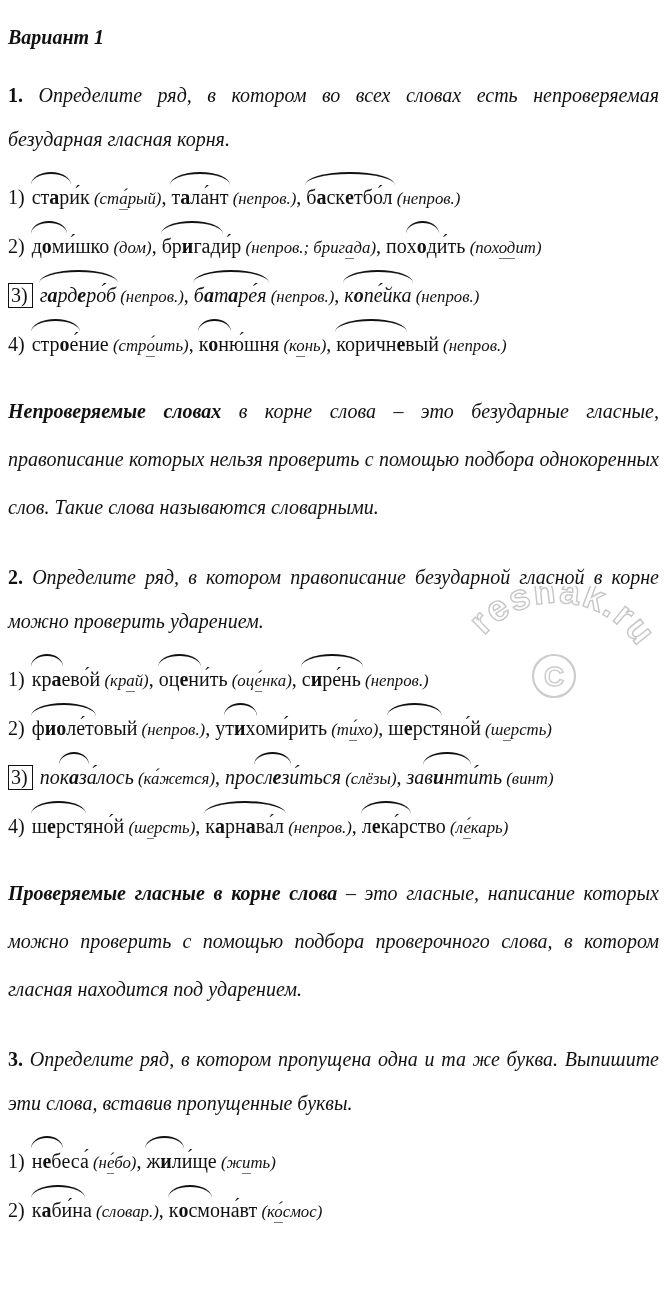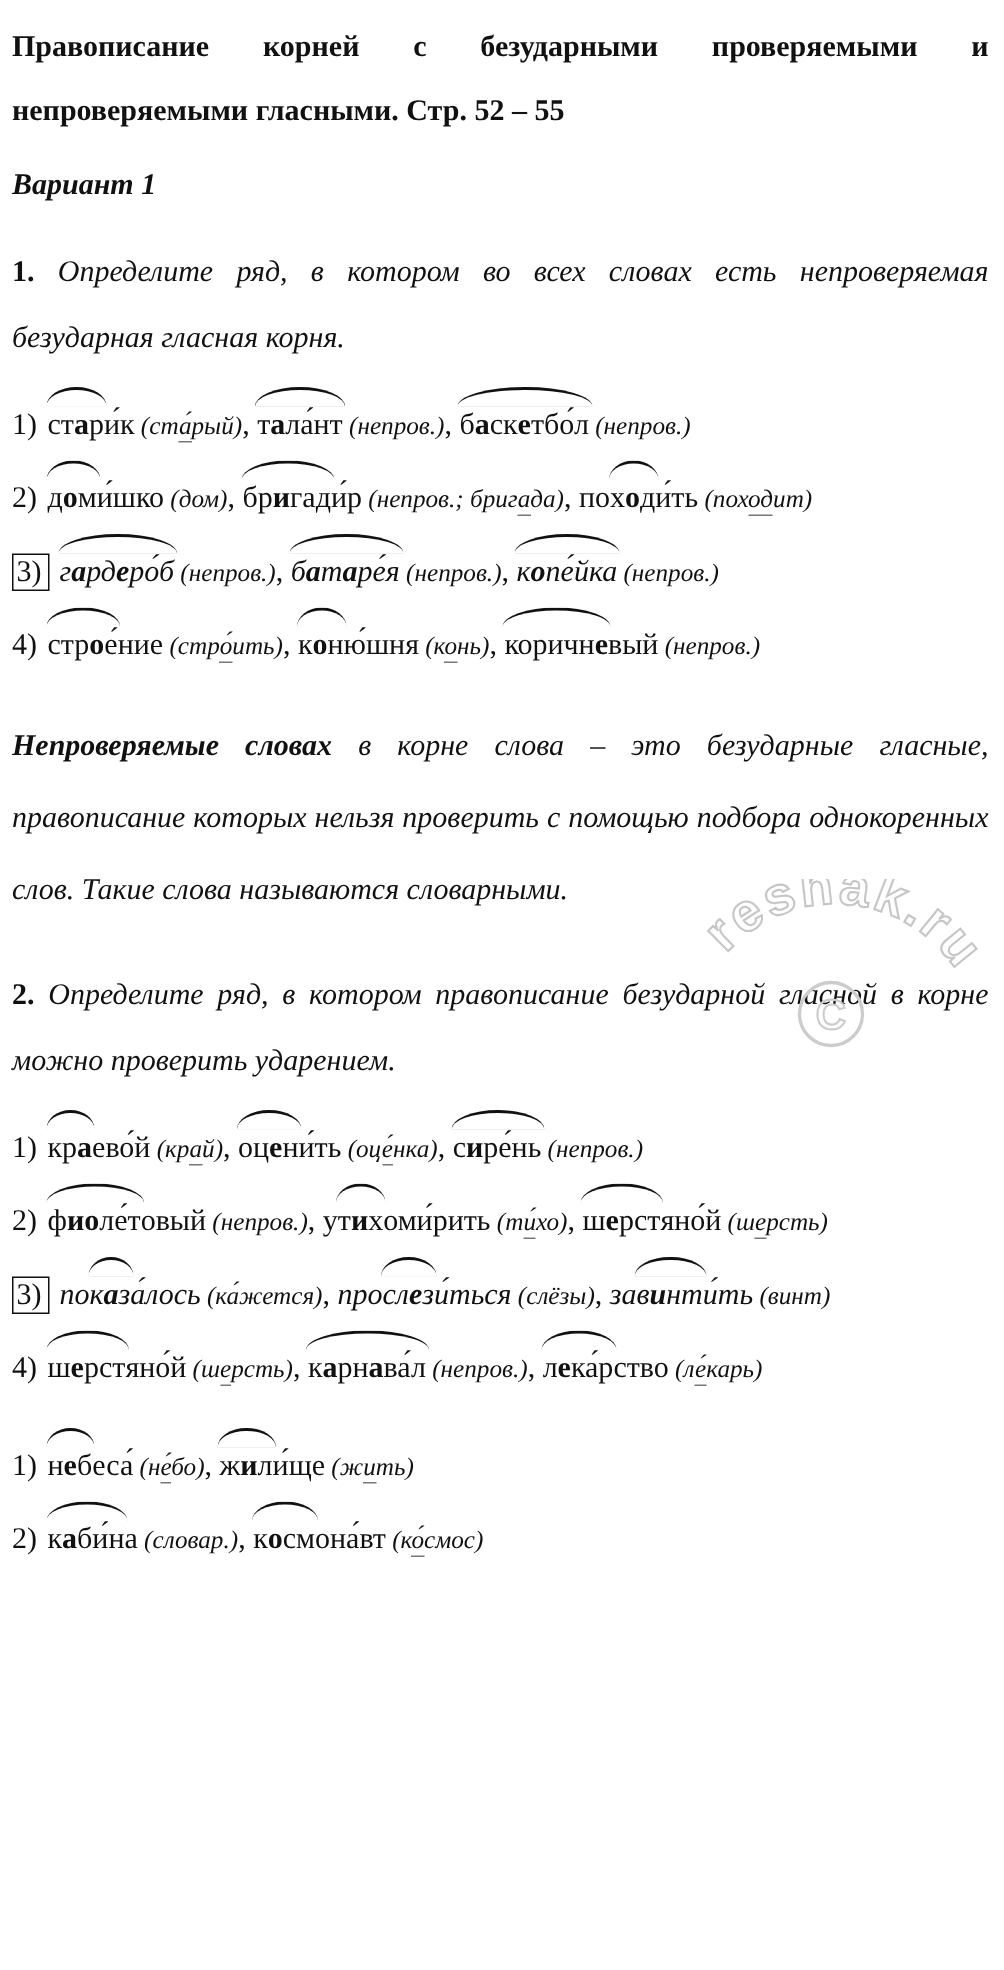--- a/index.html
+++ b/index.html
@@ -30,21 +30,20 @@
   .rule .lead{font-weight:bold;}
   .q2{margin-top:18px;}
   .q3{margin-top:16px;}
   .wm{position:absolute;left:468px;top:586px;width:202px;height:172px;pointer-events:none;}
 </style>
 </head>
 <body>
 
 <div class="page">
 
-  <div class="title">Правописание корней с безударными проверяемыми и непроверяемыми гласными. Стр. 52 – 55</div>
   <div class="variant">Вариант 1</div>
 
   <section>
     <p class="prompt"><span class="qnum">1.</span> <span class="ptext">Определите ряд, в котором во всех словах есть непроверяемая безударная гласная корня.</span></p>
     <div class="options">
         <div class="opt"><span class="lab">1)</span><span class="arc"><span>ст</span><span class="bld">а</span><span>р</span></span><span>и́к</span><span class="itl sm"> (ст</span><span class="itl sm und">а́</span><span class="itl sm">рый)</span><span>, </span><span class="arc"><span>т</span><span class="bld">а</span><span>ла́нт</span></span><span class="itl sm"> (непров.)</span><span>, </span><span class="arc"><span>б</span><span class="bld">а</span><span>ск</span><span class="bld">е</span><span>тбо́л</span></span><span class="itl sm"> (непров.)</span></div>
         <div class="opt"><span class="lab">2)</span><span class="arc"><span>д</span><span class="bld">о</span><span>м</span></span><span>и́шко</span><span class="itl sm"> (дом)</span><span>, </span><span class="arc"><span>бр</span><span class="bld">и</span><span>гад</span></span><span>и́р</span><span class="itl sm"> (непров.; бриг</span><span class="itl sm und">а</span><span class="itl sm">да)</span><span>, </span><span>по</span><span class="arc"><span>х</span><span class="bld">о</span><span>д</span></span><span>и́ть</span><span class="itl sm"> (пох</span><span class="itl sm und">од</span><span class="itl sm">ит)</span></div>
         <div class="opt"><span class="lab boxed">3)</span><span class="arc"><span class="itl">г</span><span class="bld itl">а</span><span class="itl">рд</span><span class="bld itl">е</span><span class="itl">ро́б</span></span><span class="itl sm"> (непров.)</span><span>, </span><span class="arc"><span class="itl">б</span><span class="bld itl">а</span><span class="itl">т</span><span class="bld itl">а</span><span class="itl">ре́я</span></span><span class="itl sm"> (непров.)</span><span>, </span><span class="arc"><span class="itl">к</span><span class="bld itl">о</span><span class="itl">пе́йка</span></span><span class="itl sm"> (непров.)</span></div>
         <div class="opt"><span class="lab">4)</span><span class="arc"><span>стр</span><span class="bld">о</span><span>е́</span></span><span>ние</span><span class="itl sm"> (стр</span><span class="itl sm und">о́</span><span class="itl sm">ить)</span><span>, </span><span class="arc"><span>к</span><span class="bld">о</span><span>н</span></span><span>ю́шня</span><span class="itl sm"> (к</span><span class="itl sm und">о</span><span class="itl sm">нь)</span><span>, </span><span class="arc"><span>коричн</span><span class="bld">е</span></span><span>вый</span><span class="itl sm"> (непров.)</span></div>
       </div>
@@ -52,23 +51,25 @@
   </section>
 
   <section class="q2">
     <p class="prompt"><span class="qnum">2.</span> <span class="ptext">Определите ряд, в котором правописание безударной гласной в корне можно проверить ударением.</span></p>
     <div class="options">
         <div class="opt"><span class="lab">1)</span><span class="arc"><span>кр</span><span class="bld">а</span></span><span>ево́й</span><span class="itl sm"> (кр</span><span class="itl sm und">а</span><span class="itl sm">й)</span><span>, </span><span class="arc"><span>оц</span><span class="bld">е</span><span>н</span></span><span>и́ть</span><span class="itl sm"> (оц</span><span class="itl sm und">е́</span><span class="itl sm">нка)</span><span>, </span><span class="arc"><span>с</span><span class="bld">и</span><span>ре́нь</span></span><span class="itl sm"> (непров.)</span></div>
         <div class="opt"><span class="lab">2)</span><span class="arc"><span>ф</span><span class="bld">ио</span><span>ле́т</span></span><span>овый</span><span class="itl sm"> (непров.)</span><span>, </span><span>у</span><span class="arc"><span>т</span><span class="bld">и</span><span>х</span></span><span>оми́рить</span><span class="itl sm"> (т</span><span class="itl sm und">и́</span><span class="itl sm">хо)</span><span>, </span><span class="arc"><span>ш</span><span class="bld">е</span><span>рст</span></span><span>яно́й</span><span class="itl sm"> (ш</span><span class="itl sm und">е</span><span class="itl sm">рсть)</span></div>
         <div class="opt"><span class="lab boxed">3)</span><span class="itl">по</span><span class="arc"><span class="itl">к</span><span class="bld itl">а</span><span class="itl">з</span></span><span class="itl">а́лось</span><span class="itl sm"> (ка́жется)</span><span>, </span><span class="itl">про</span><span class="arc"><span class="itl">с</span><span class="itl">л</span><span class="bld itl">е</span><span class="itl">з</span></span><span class="itl">и́ться</span><span class="itl sm"> (слёзы)</span><span>, </span><span class="itl">за</span><span class="arc"><span class="itl">в</span><span class="bld itl">и</span><span class="itl">нт</span></span><span class="itl">и́ть</span><span class="itl sm"> (винт)</span></div>
         <div class="opt"><span class="lab">4)</span><span class="arc"><span>ш</span><span class="bld">е</span><span>рст</span></span><span>яно́й</span><span class="itl sm"> (ш</span><span class="itl sm und">е</span><span class="itl sm">рсть)</span><span>, </span><span class="arc"><span>к</span><span class="bld">а</span><span>рн</span><span class="bld">а</span><span>ва́л</span></span><span class="itl sm"> (непров.)</span><span>, </span><span class="arc"><span>л</span><span class="bld">е</span><span>ка́р</span></span><span>ство</span><span class="itl sm"> (л</span><span class="itl sm und">е́</span><span class="itl sm">карь)</span></div>
       </div>
+    <p class="rule"><span class="lead">Проверяемые гласные в корне слова</span><span> – это гласные, написание которых можно проверить с помощью подбора проверочного слова, в котором гласная находится под ударением.</span></p>
   </section>
 
   <section class="q3">
+    <p class="prompt"><span class="qnum">3.</span> <span class="ptext">Определите ряд, в котором пропущена одна и та же буква. Выпишите эти слова, вставив пропущенные буквы.</span></p>
     <div class="options">
         <div class="opt"><span class="lab">1)</span><span class="arc"><span>н</span><span class="bld">е</span><span>б</span></span><span>еса́</span><span class="itl sm"> (н</span><span class="itl sm und">е́</span><span class="itl sm">бо)</span><span>, </span><span class="arc"><span>ж</span><span class="bld">и</span><span>л</span></span><span>и́ще</span><span class="itl sm"> (ж</span><span class="itl sm und">и</span><span class="itl sm">ть)</span></div>
         <div class="opt"><span class="lab">2)</span><span class="arc"><span>к</span><span class="bld">а</span><span>би́н</span></span><span>а</span><span class="itl sm"> (словар.)</span><span>, </span><span class="arc"><span>к</span><span class="bld">о</span><span>см</span></span><span>она́вт</span><span class="itl sm"> (к</span><span class="itl sm und">о́</span><span class="itl sm">смос)</span></div>
       </div>
   </section>
 
   <svg class="wm" viewBox="0 0 202 172" aria-hidden="true">
     <defs>
       <path id="wmpath" d="M 16,50 A 96,96 0 0 1 184,124" fill="none"></path>
     </defs>

